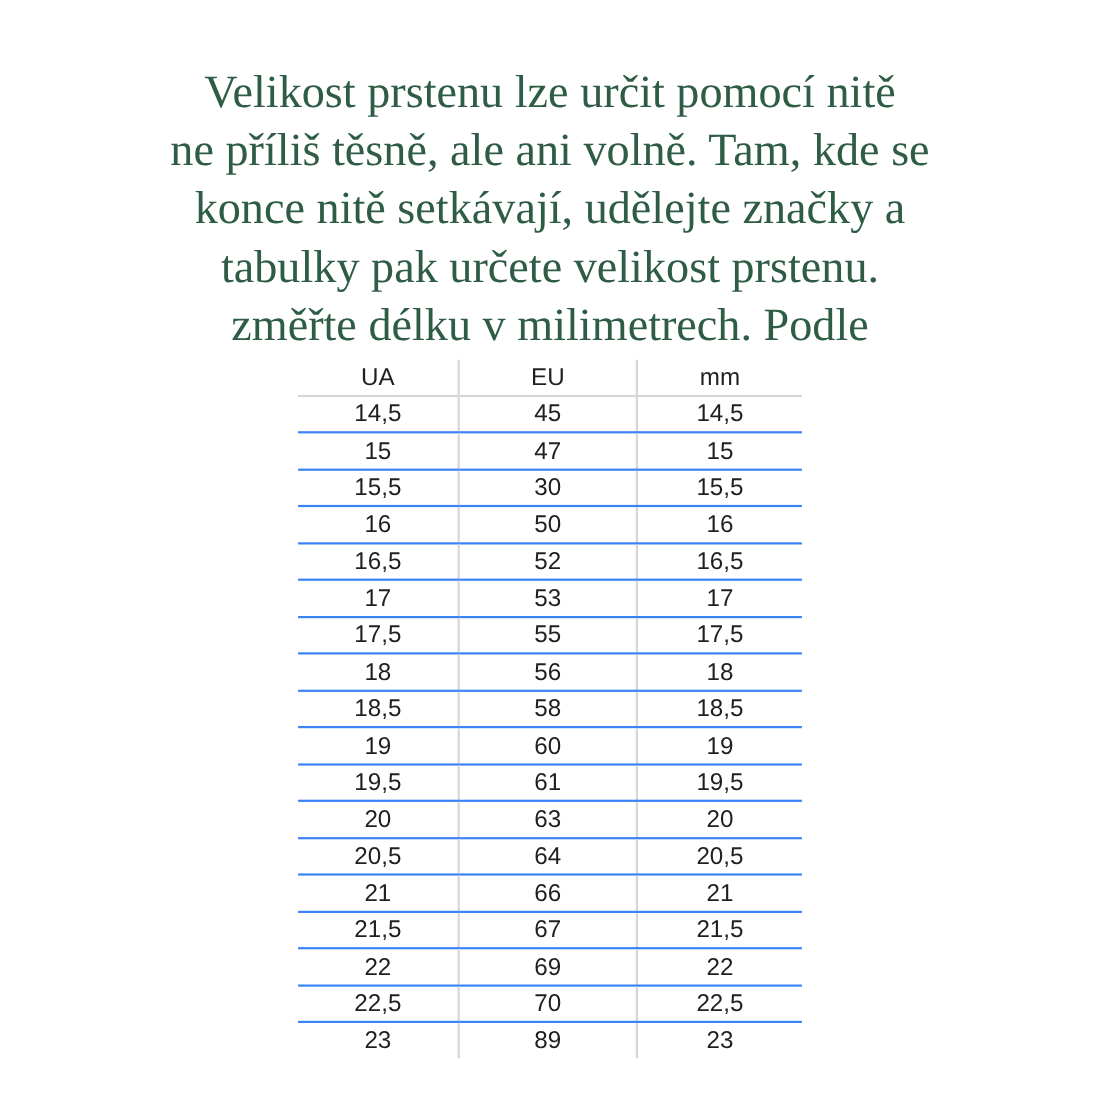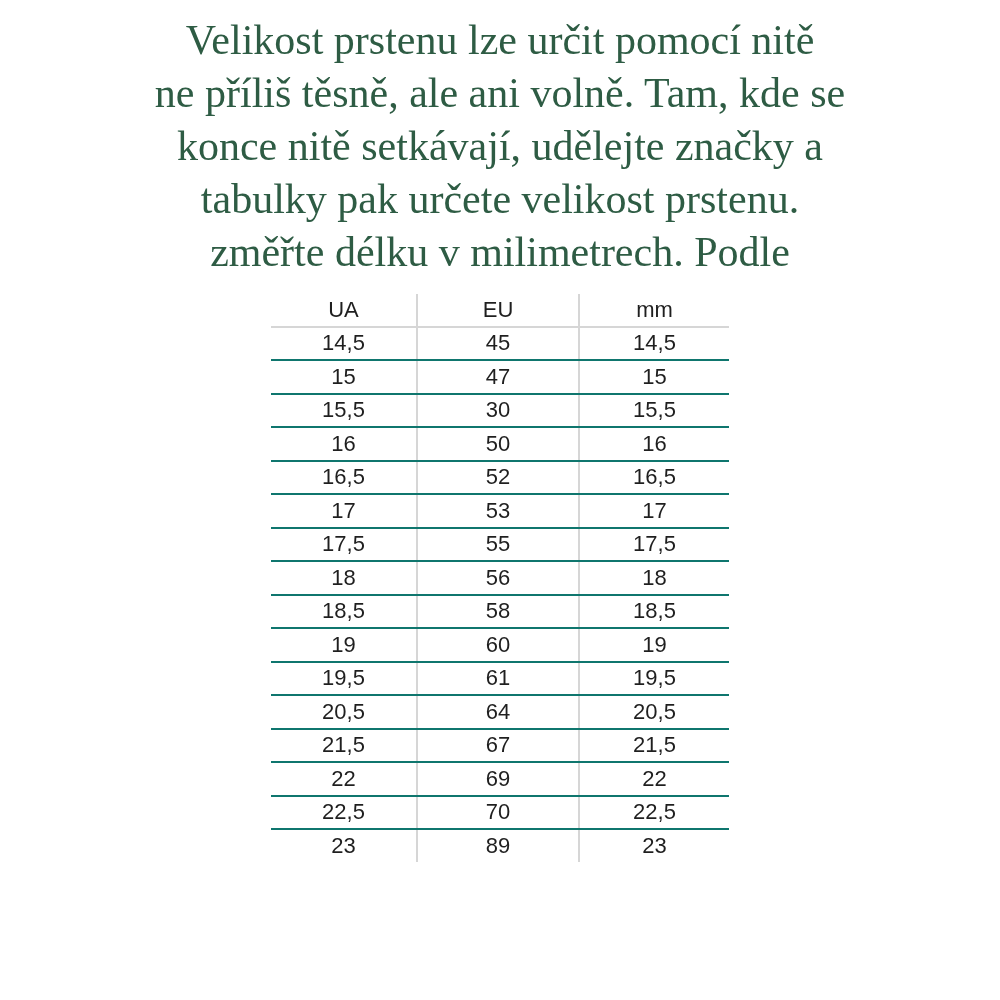--- a/index.html
+++ b/index.html
@@ -14,49 +14,50 @@
     font-family: "Liberation Sans", sans-serif;
   }
   .intro {
     padding-top: 14px;
     text-align: center;
     font-family: "Liberation Serif", "DejaVu Serif", serif;
     color: #2e5c44;
     font-size: 42px;
     line-height: 53px;
     font-weight: normal;
+    margin-top: 44px;
   }
   .intro .line {
     white-space: nowrap;
   }
   table.size-table {
     border-collapse: collapse;
     table-layout: fixed;
     width: 458px;
-    margin: 15px auto 0 auto;
+    margin: 4px auto 0 auto;
   }
   table.size-table col.c1 { width: 146px; }
   table.size-table col.c2 { width: 162px; }
   table.size-table col.c3 { width: 150px; }
   table.size-table th,
   table.size-table td {
     padding: 0;
     height: 31.5px;
     text-align: center;
     vertical-align: middle;
     font-size: 22px;
     font-weight: normal;
     color: #1f1f1f;
     font-family: "Liberation Sans", sans-serif;
   }
   table.size-table th {
     border-bottom: 2px solid #d6d6d6;
   }
   table.size-table tbody td {
-    border-bottom: 2px solid #0f766e;
+    border-bottom: 2px solid #3b82f6;
   }
   table.size-table tbody tr:last-child td {
     border-bottom: none;
   }
   table.size-table th:nth-child(2),
   table.size-table td:nth-child(2) {
     border-left: 2px solid #d6d6d6;
     border-right: 2px solid #d6d6d6;
   }
 </style>
@@ -136,23 +137,33 @@
           <td>19</td>
           <td>60</td>
           <td>19</td>
         </tr>
         <tr>
           <td>19,5</td>
           <td>61</td>
           <td>19,5</td>
         </tr>
         <tr>
+          <td>20</td>
+          <td>63</td>
+          <td>20</td>
+        </tr>
+        <tr>
           <td>20,5</td>
           <td>64</td>
           <td>20,5</td>
+        </tr>
+        <tr>
+          <td>21</td>
+          <td>66</td>
+          <td>21</td>
         </tr>
         <tr>
           <td>21,5</td>
           <td>67</td>
           <td>21,5</td>
         </tr>
         <tr>
           <td>22</td>
           <td>69</td>
           <td>22</td>

